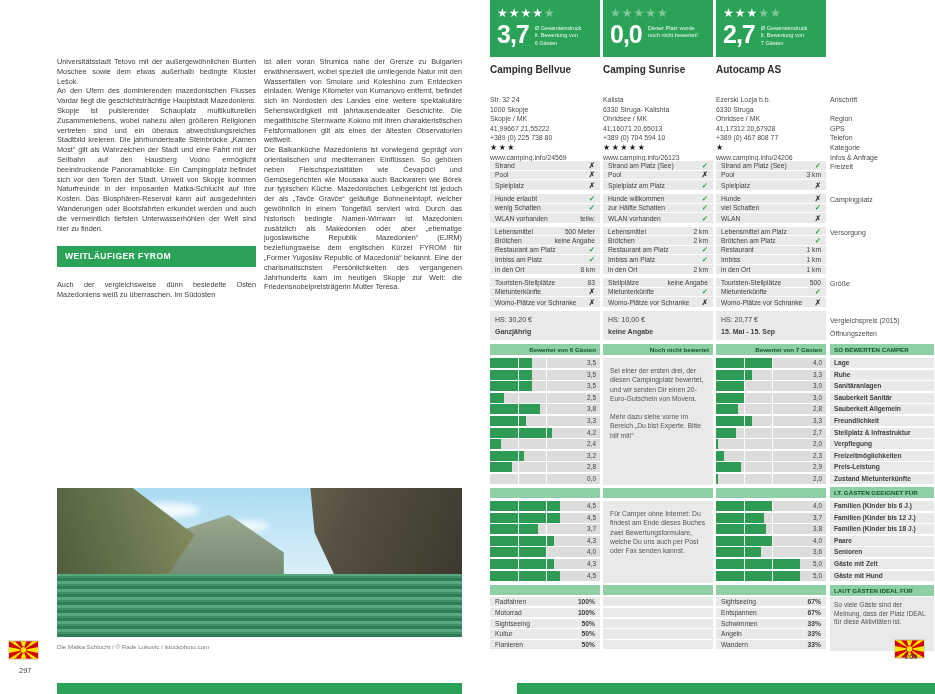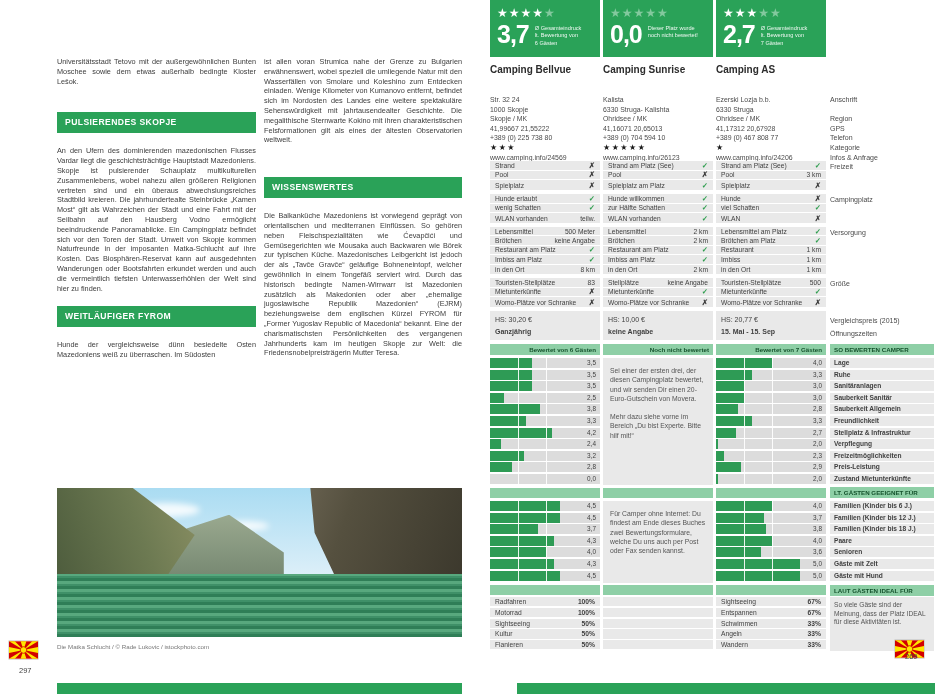--- a/index.html
+++ b/index.html
@@ -78,28 +78,26 @@
     padding:0 4px;font-size:6.6px;font-weight:bold;color:#3f3f3f;white-space:nowrap;overflow:hidden}
   .ideal-text{background:var(--rowbg);padding:4px 4px;font-size:6.6px;line-height:8.6px;color:#555;height:54px}
 </style>
 </head>
 <body>
 
 <div class="canvas">
 
   <div class="colA">
     <p>Universitätsstadt Tetovo mit der außergewöhnlichen Bunten Moschee sowie dem etwas außerhalb bedingte Kloster Lešok.</p>
-    <div class="green-head">PULSIERENDES SKOPJE</div>
     <p>An den Ufern des dominierenden mazedonischen Flusses Vardar liegt die geschichtsträchtige Hauptstadt Mazedoniens. Skopje ist pulsierender Schauplatz multikulturellen Zusammenlebens, wobei nahezu allen größeren Religionen vertreten sind und ein überaus abwechslungsreiches Stadtbild kreieren. Die jahrhundertealte Steinbrücke „Kamen Most“ gilt als Wahrzeichen der Stadt und eine Fahrt mit der Seilbahn auf den Hausberg Vodno ermöglicht beeindruckende Panoramablicke. Ein Campingplatz befindet sich vor den Toren der Stadt. Unweit von Skopje kommen Naturfreunde in der imposanten Matka-Schlucht auf ihre Kosten. Das Biosphären-Reservat kann auf ausgedehnten Wanderungen oder Bootsfahrten erkundet werden und auch die vermeintlich tiefsten Unterwasserhöhlen der Welt sind hier zu finden.</p>
     <div class="green-head" style="margin-top:13px">WEITLÄUFIGER FYROM</div>
-    <p>Hunde der vergleichsweise dünn besiedelte Osten Mazedoniens weiß zu überraschen. Im Südosten</p>
+    <p>Auch der vergleichsweise dünn besiedelte Osten Mazedoniens weiß zu überraschen. Im Südosten</p>
   </div>
   <div class="colB">
     <p>ist allen voran Strumica nahe der Grenze zu Bulgarien erwähnenswert, wobei speziell die umliegende Natur mit den Wasserfällen von Smolare und Koleshino zum Entdecken einladen. Wenige Kilometer von Kumanovo entfernt, befindet sich im Nordosten des Landes eine weitere spektakuläre Sehenswürdigkeit mit jahrtausendealter Geschichte. Die megalithische Sternwarte Kokino mit ihren charakteristischen Felsformationen gilt als eines der ältesten Observatorien weltweit.</p>
-    <div class="green-head">WISSENSWERTES</div>
     <p>Die Balkanküche Mazedoniens ist vorwiegend geprägt von orientalischen und mediterranen Einflüssen. So gehören neben Fleischspezialitäten wie Ćevapčići und Gemüsegerichten wie Mousaka auch Backwaren wie Börek zur typischen Küche. Mazedonisches Leibgericht ist jedoch der als „Tavče Gravče“ geläufige Bohneneintopf, welcher gewöhnlich in einem Tongefäß serviert wird. Durch das historisch bedingte Namen-Wirrwarr ist Mazedonien zusätzlich als Makedonien oder aber „ehemalige jugoslawische Republik Mazedonien“ (EJRM) beziehungsweise dem englischen Kürzel FYROM für „Former Yugoslav Republic of Macedonia“ bekannt. Eine der charismatischsten Persönlichkeiten des vergangenen Jahrhunderts kam im heutigen Skopje zur Welt: die Friedensnobelpreisträgerin Mutter Teresa.</p>
   </div>
 
   <div class="photo">
     <div class="sky"></div>
     <div class="cloud" style="left:18%;top:10%;width:70px;height:14px"></div>
     <div class="cloud" style="left:40%;top:22%;width:50px;height:10px"></div>
     <div class="ridge"></div>
     <div class="cliffR"></div>
     <div class="cliffL"></div>
@@ -495,21 +493,21 @@
       <div class="camp" style="left: 226px;">
         <div class="rate-box abs" style="top: 0px; height: 57px;">
           <div class="rate-stars"><b>★★★</b>★★</div>
           <div class="rate-row">
             <div class="rate-score">2,7</div>
             <div class="rate-note">Ø Gesamteindruck
 lt. Bewertung von
 7 Gästen</div>
           </div>
         </div>
-        <div class="camp-name abs" style="top: 64px;">Camping AS</div>
+        <div class="camp-name abs" style="top: 64px;">Autocamp AS</div>
         <div class="addr abs" style="top: 95px;">
           <div>Ezerski Lozja b.b.</div>
           <div>6330 Struga</div>
           <div>Ohridsee / MK</div>
           <div>41,17312  20,67928</div>
           <div>+389 (0) 467 808 77</div>
           <div class="catstars">★</div>
           <a class="weblink" href="#">www.camping.info/24206</a>
         </div>
         <div class="gbox abs" style="top: 161px; height: 29px;">

